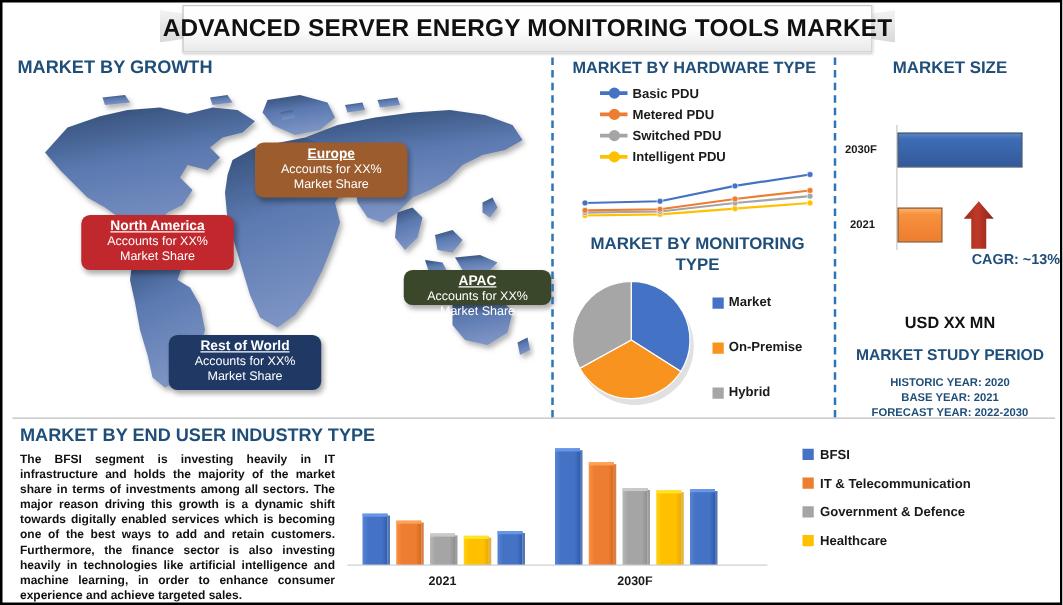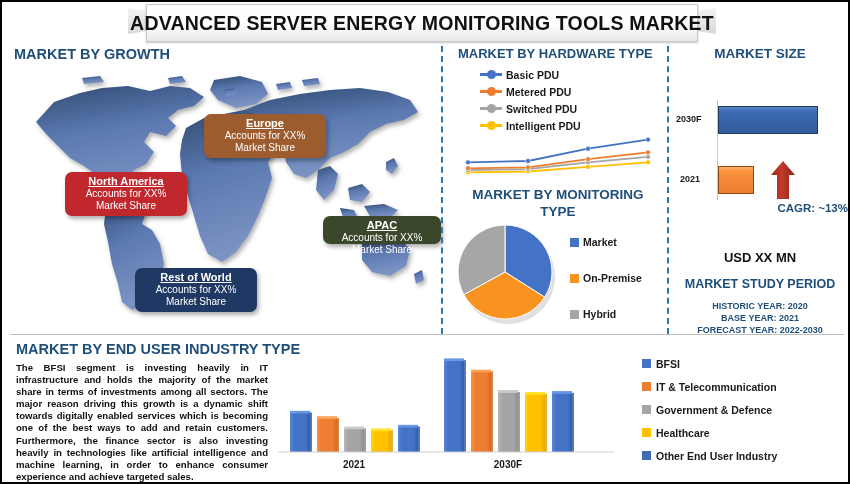--- a/index.html
+++ b/index.html
@@ -411,19 +411,15 @@
         <span class="bl-lbl">IT &amp; Telecommunication</span>
       </div>
       <div class="bl-row">
         <span class="bl-sw" style="background:#A5A5A5"></span>
         <span class="bl-lbl">Government &amp; Defence</span>
       </div>
       <div class="bl-row">
         <span class="bl-sw" style="background:#FFC000"></span>
         <span class="bl-lbl">Healthcare</span>
       </div>
-      <div class="bl-row">
-        <span class="bl-sw" style="background:#3E6DB5"></span>
-        <span class="bl-lbl">Other End User Industry</span>
-      </div>
     </div>
   </div>
 </div>
 
 </body></html>

